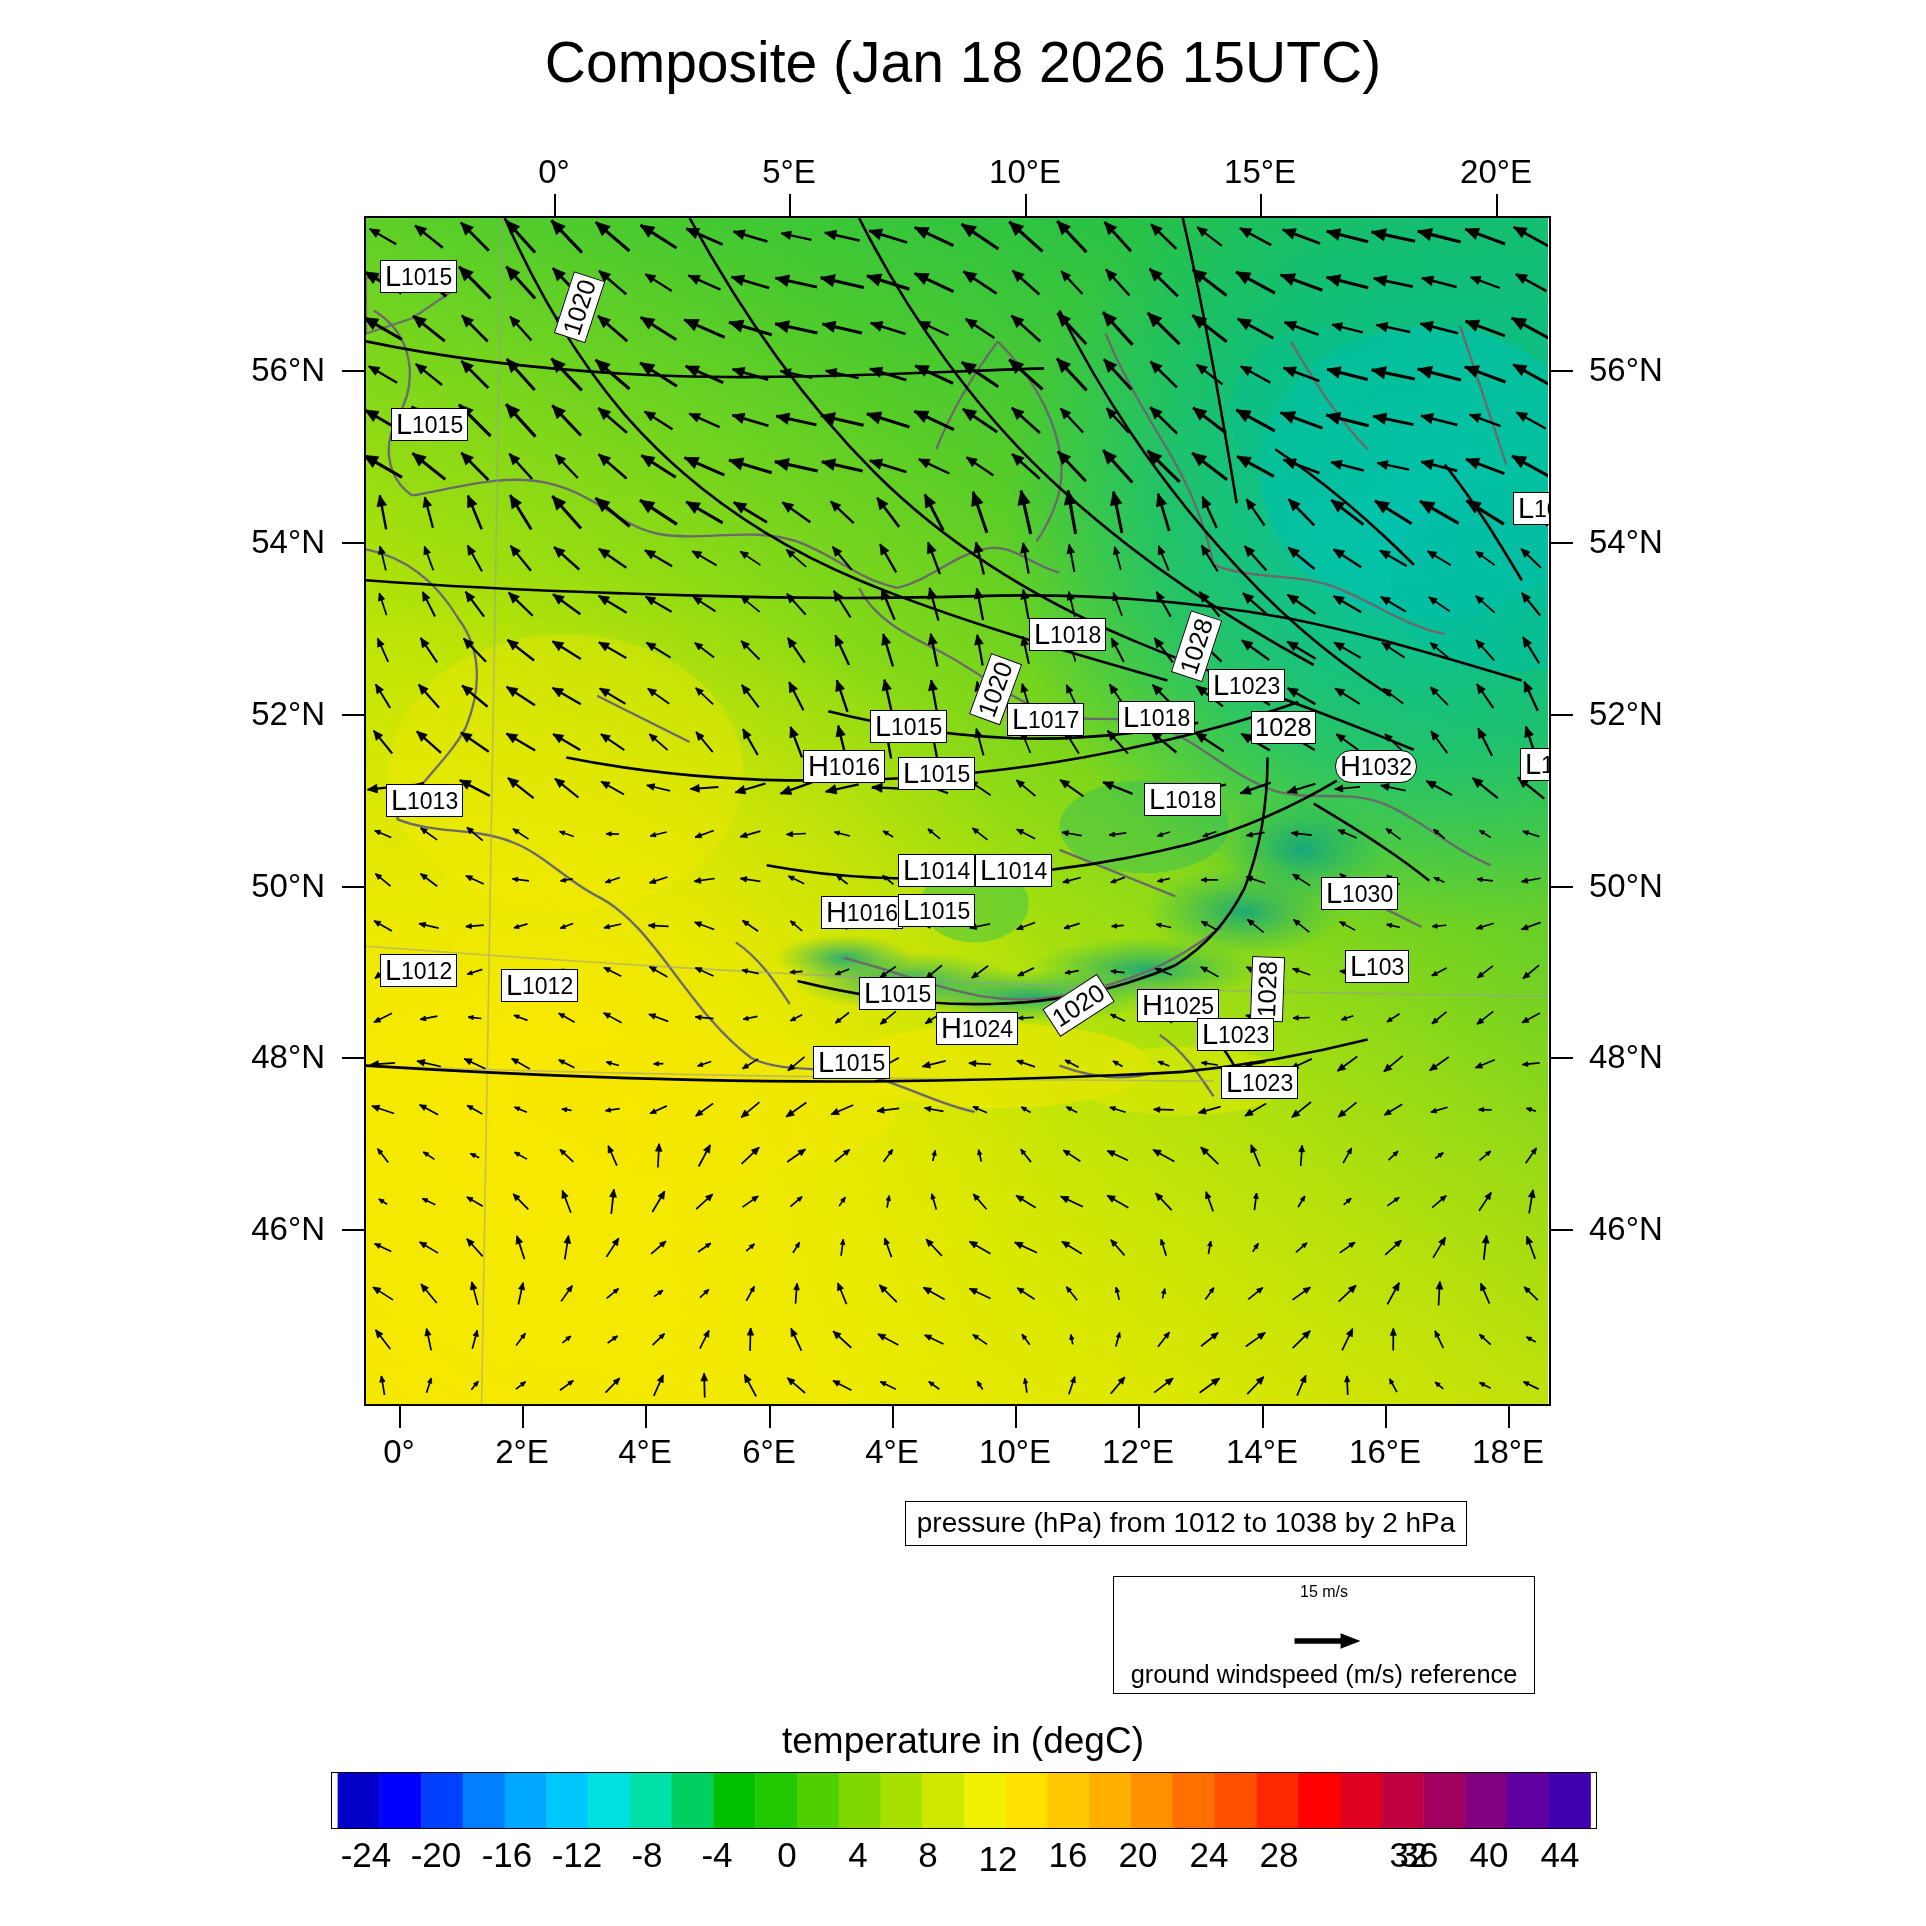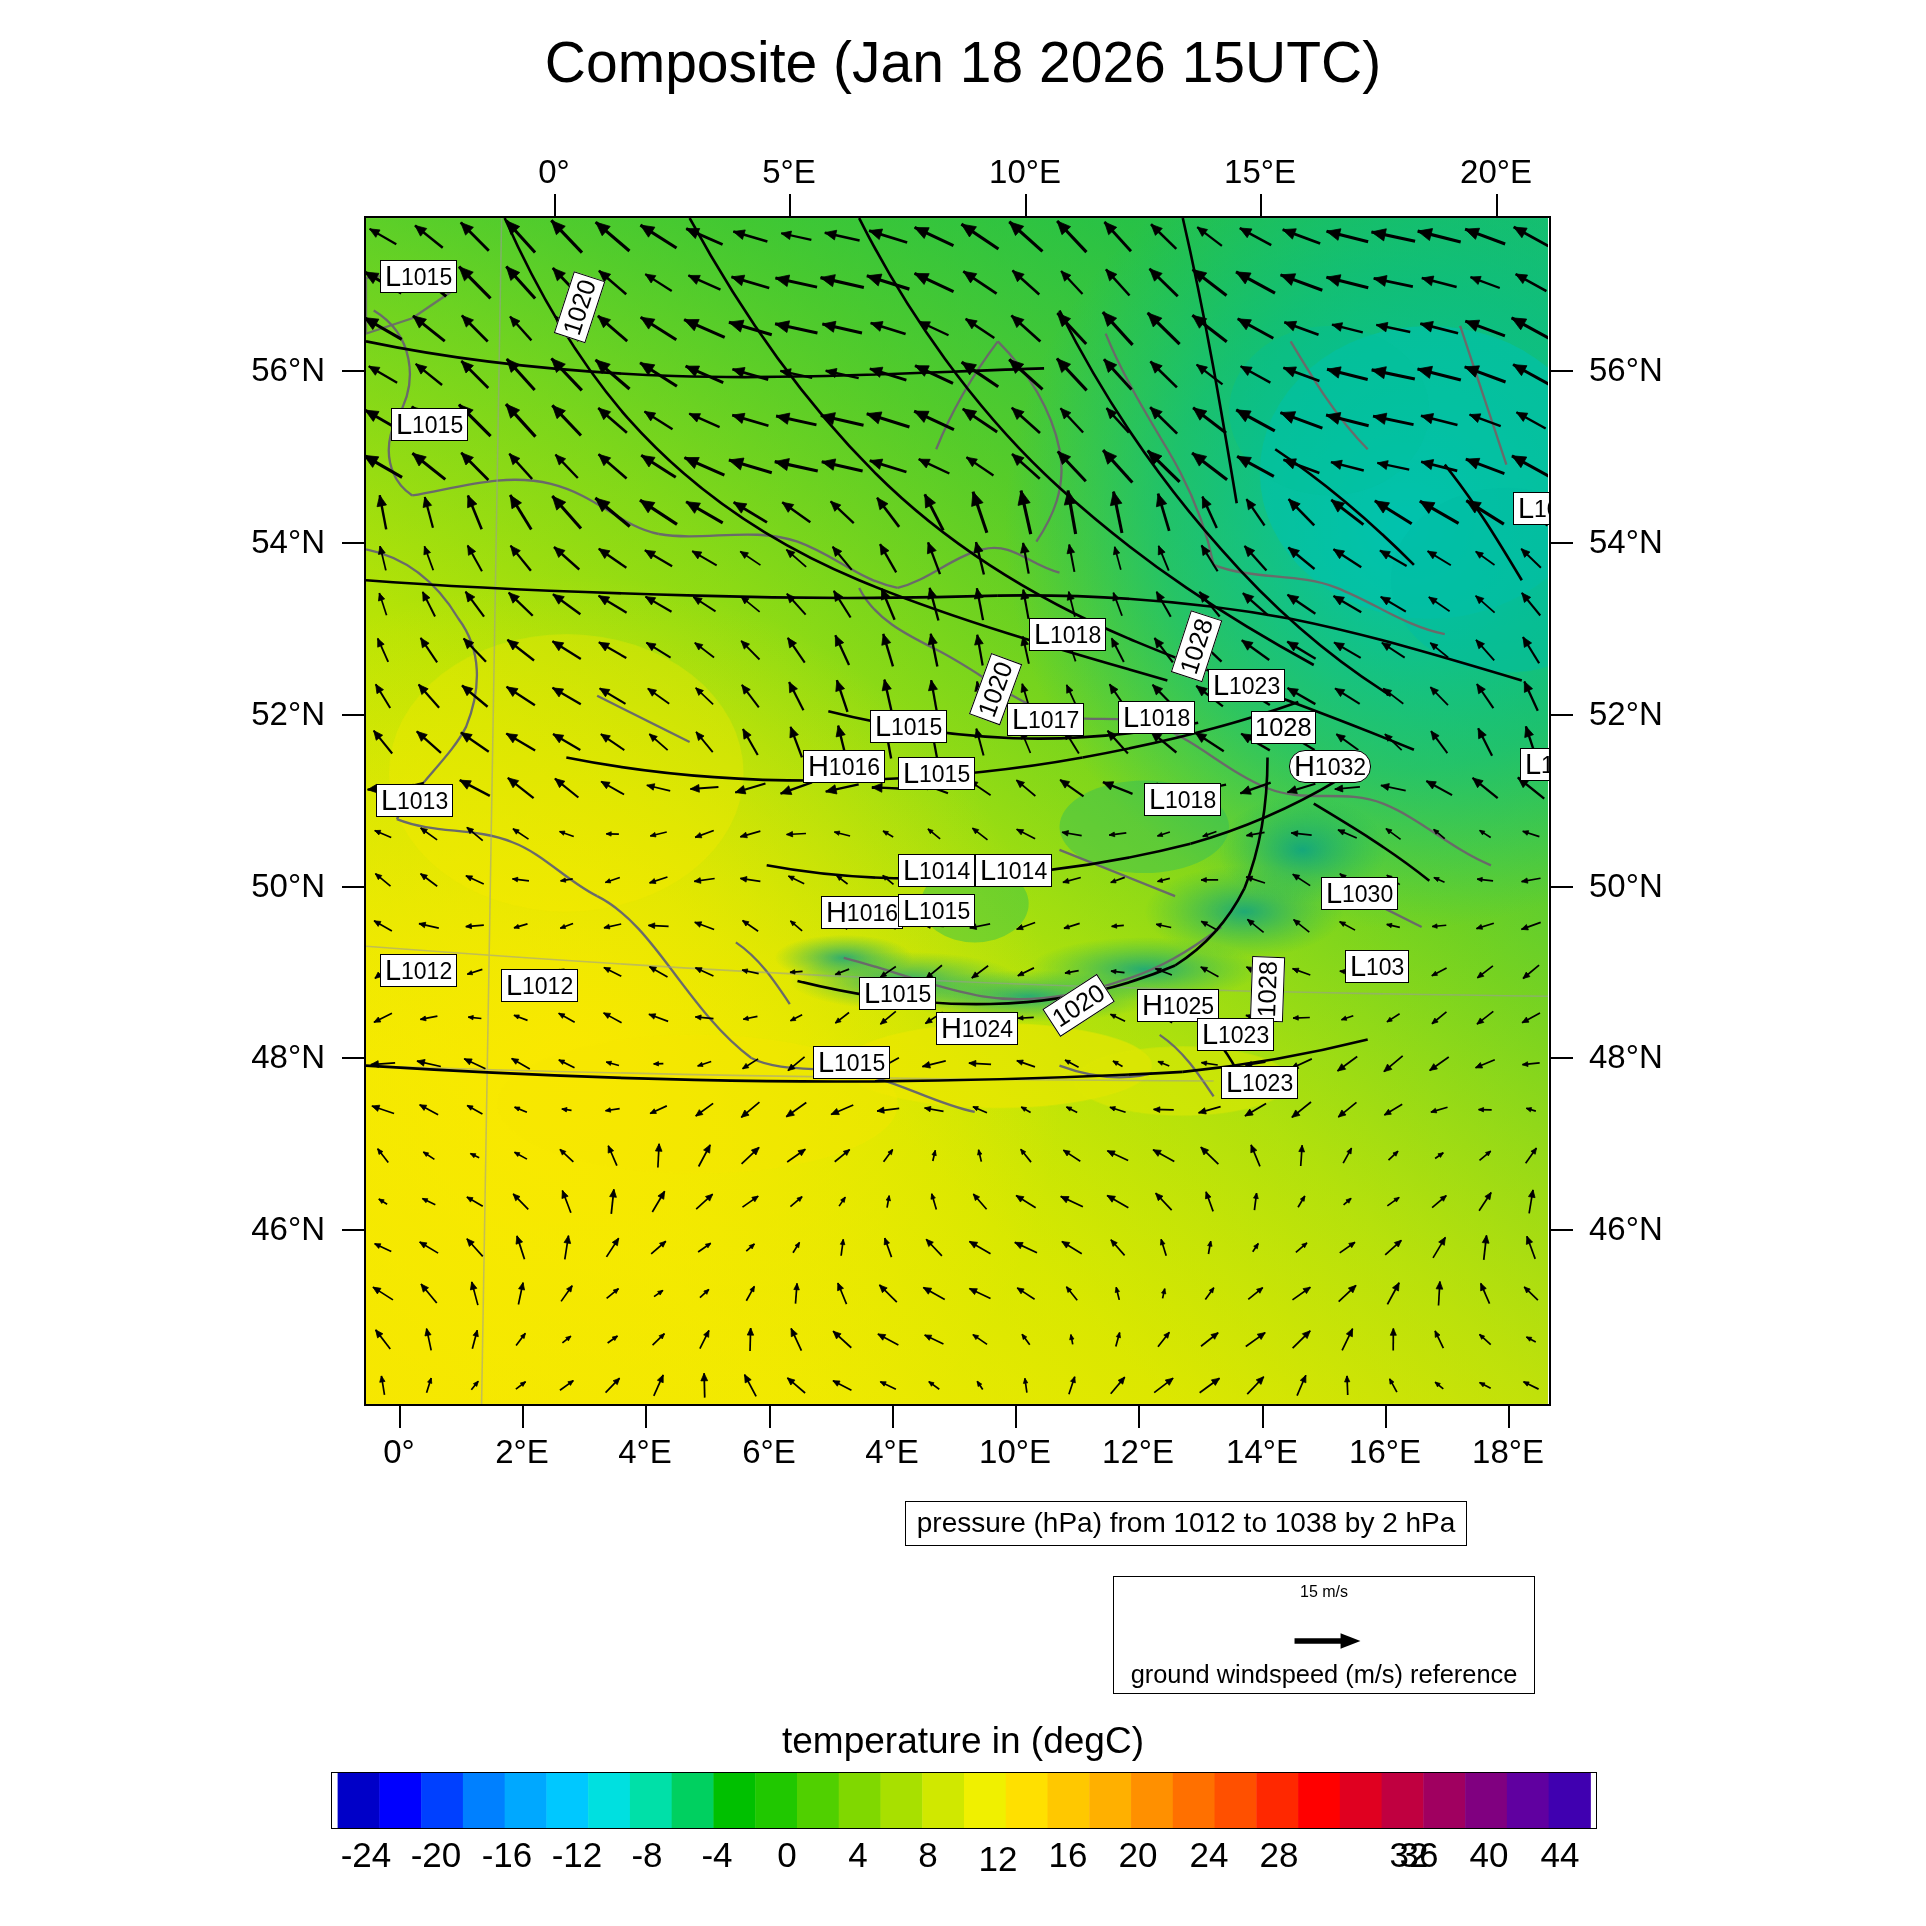--- a/index.html
+++ b/index.html
@@ -1530,23 +1530,23 @@
         <div class="plab" style="left: 14px; top: 42px;"><span class="lt">L</span><span class="val">1015</span></div>
         <div class="plab" style="left: 25px; top: 190px;"><span class="lt">L</span><span class="val">1015</span></div>
         <div class="plab" style="left: 1147px; top: 274px;"><span class="lt">L</span><span class="val">1015</span></div>
         <div class="plab" style="left: 663px; top: 400px;"><span class="lt">L</span><span class="val">1018</span></div>
         <div class="plab" style="left: 842px; top: 451px;"><span class="lt">L</span><span class="val">1023</span></div>
         <div class="plab" style="left: 504px; top: 492px;"><span class="lt">L</span><span class="val">1015</span></div>
         <div class="plab" style="left: 641px; top: 485px;"><span class="lt">L</span><span class="val">1017</span></div>
         <div class="plab" style="left: 752px; top: 483px;"><span class="lt">L</span><span class="val">1018</span></div>
         <div class="plab" style="left: 437px; top: 532px;"><span class="lt">H</span><span class="val">1016</span></div>
         <div class="plab" style="left: 532px; top: 539px;"><span class="lt">L</span><span class="val">1015</span></div>
-        <div class="plab" style="left: 923px; top: 532px; border-radius: 16px;"><span class="lt">H</span><span class="val">1032</span></div>
+        <div class="plab" style="left: 969px; top: 532px; border-radius: 16px;"><span class="lt">H</span><span class="val">1032</span></div>
         <div class="plab" style="left: 1154px; top: 530px;"><span class="lt">L</span><span class="val">10</span></div>
-        <div class="plab" style="left: 10px; top: 566px;"><span class="lt">L</span><span class="val">1013</span></div>
+        <div class="plab" style="left: 20px; top: 566px;"><span class="lt">L</span><span class="val">1013</span></div>
         <div class="plab" style="left: 778px; top: 565px;"><span class="lt">L</span><span class="val">1018</span></div>
         <div class="plab" style="left: 532px; top: 636px;"><span class="lt">L</span><span class="val">1014</span></div>
         <div class="plab" style="left: 609px; top: 636px;"><span class="lt">L</span><span class="val">1014</span></div>
         <div class="plab" style="left: 455px; top: 678px;"><span class="lt">H</span><span class="val">1016</span></div>
         <div class="plab" style="left: 532px; top: 676px;"><span class="lt">L</span><span class="val">1015</span></div>
         <div class="plab" style="left: 955px; top: 659px;"><span class="lt">L</span><span class="val">1030</span></div>
         <div class="plab" style="left: 14px; top: 736px;"><span class="lt">L</span><span class="val">1012</span></div>
         <div class="plab" style="left: 135px; top: 751px;"><span class="lt">L</span><span class="val">1012</span></div>
         <div class="plab" style="left: 493px; top: 759px;"><span class="lt">L</span><span class="val">1015</span></div>
         <div class="plab" style="left: 979px; top: 732px;"><span class="lt">L</span><span class="val">103</span></div>

